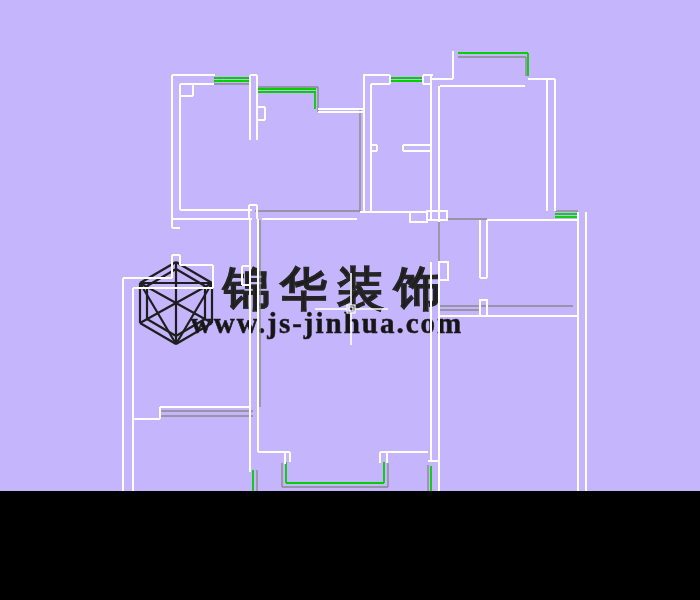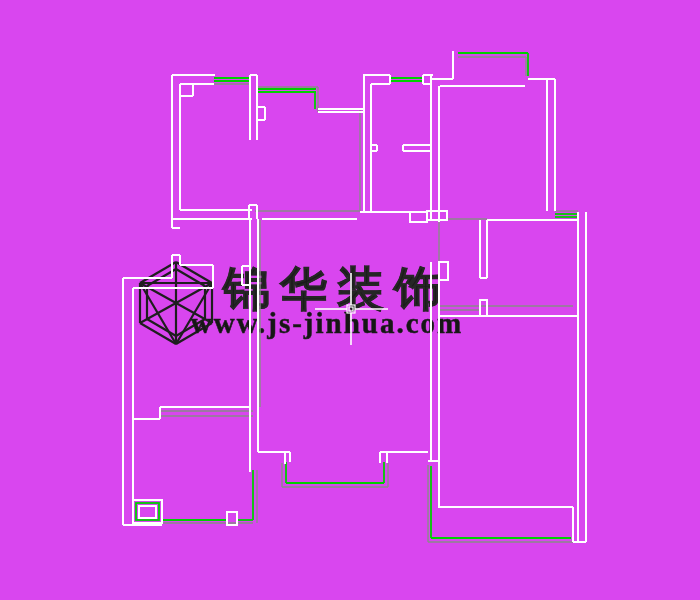--- a/index.html
+++ b/index.html
@@ -1,16 +1,16 @@
 <!DOCTYPE html>
 <html><head>
 <meta charset="utf-8">
 <style>
   html,body{margin:0;padding:0;background:#000;}
-  #viewport{position:relative;width:700px;height:600px;background:#d946ef;overflow:hidden;}
+  #viewport{position:relative;width:700px;height:491px;background:#c4b5fd;overflow:hidden;}
   svg{position:absolute;left:0;top:0;}
   text{font-family:"Liberation Serif","DejaVu Serif",serif;}
   .brand-text{font-size:47px;font-weight:bold;letter-spacing:10px;fill:#1b1b1b;stroke:#262626;stroke-width:0.6;}
   .url-text{font-size:29px;font-weight:bold;letter-spacing:2px;fill:#161616;stroke:#222222;stroke-width:0.5;}
 </style>
 </head>
 <body>
 
 <div id="viewport">
   <svg id="plan-svg" width="700" height="600" viewBox="0 0 700 600">

